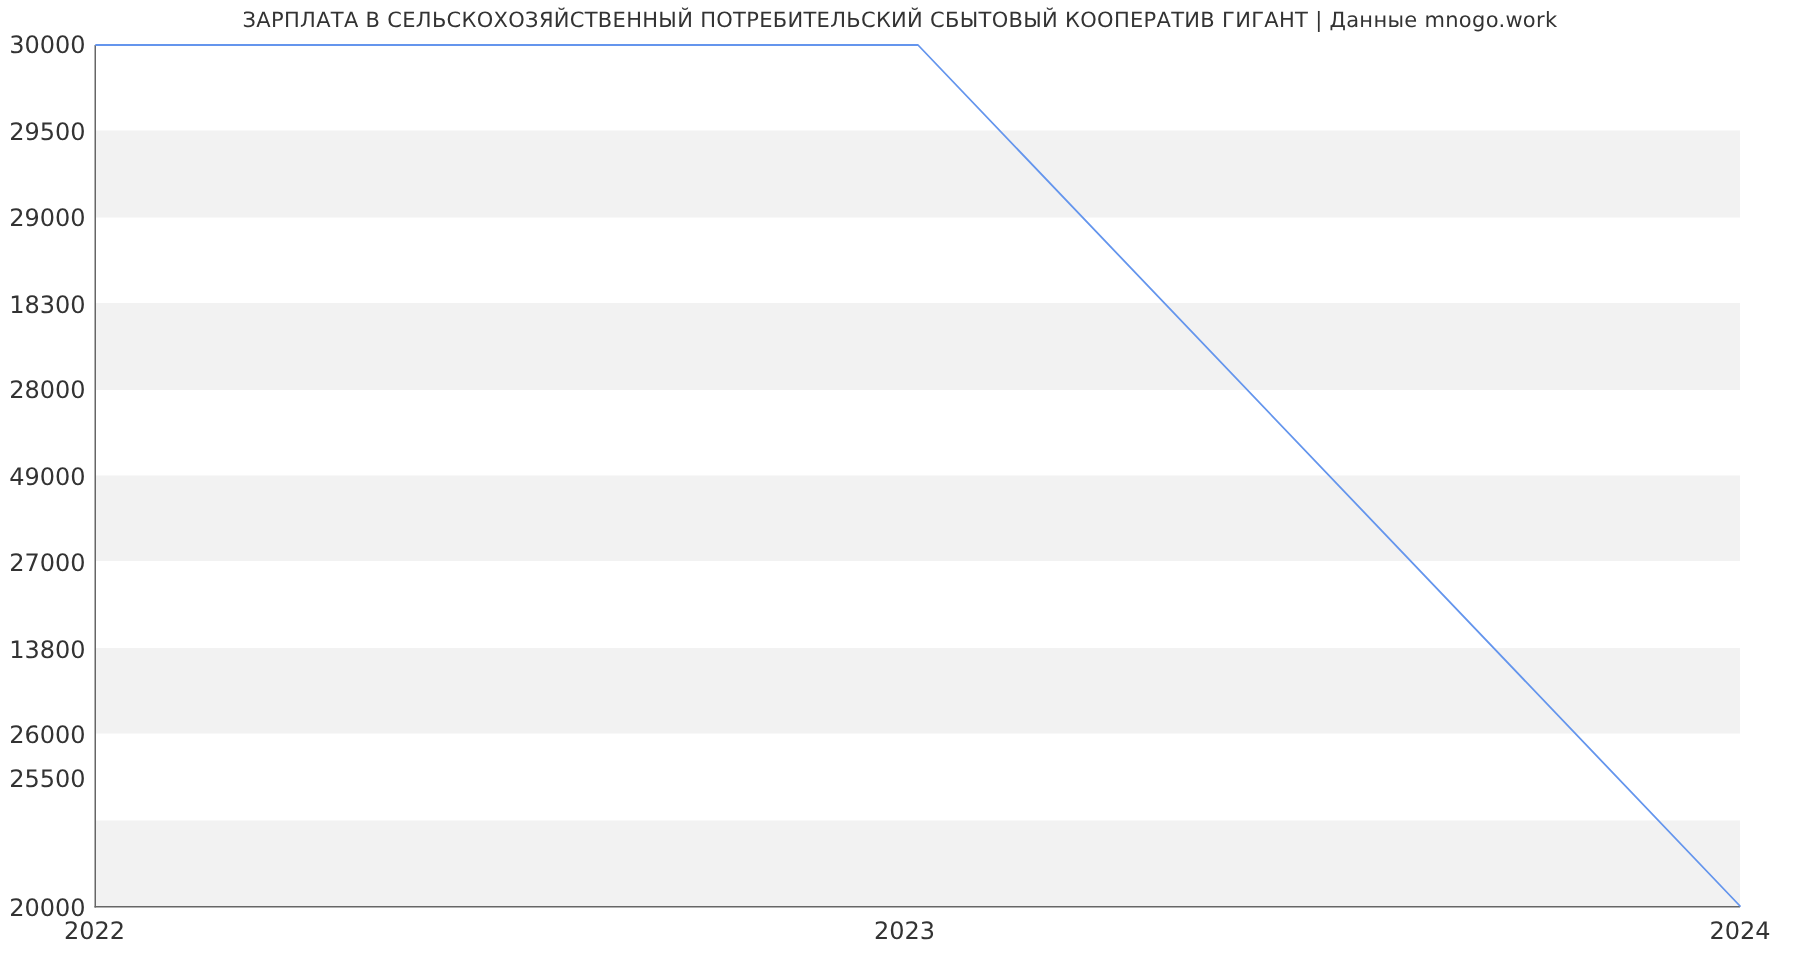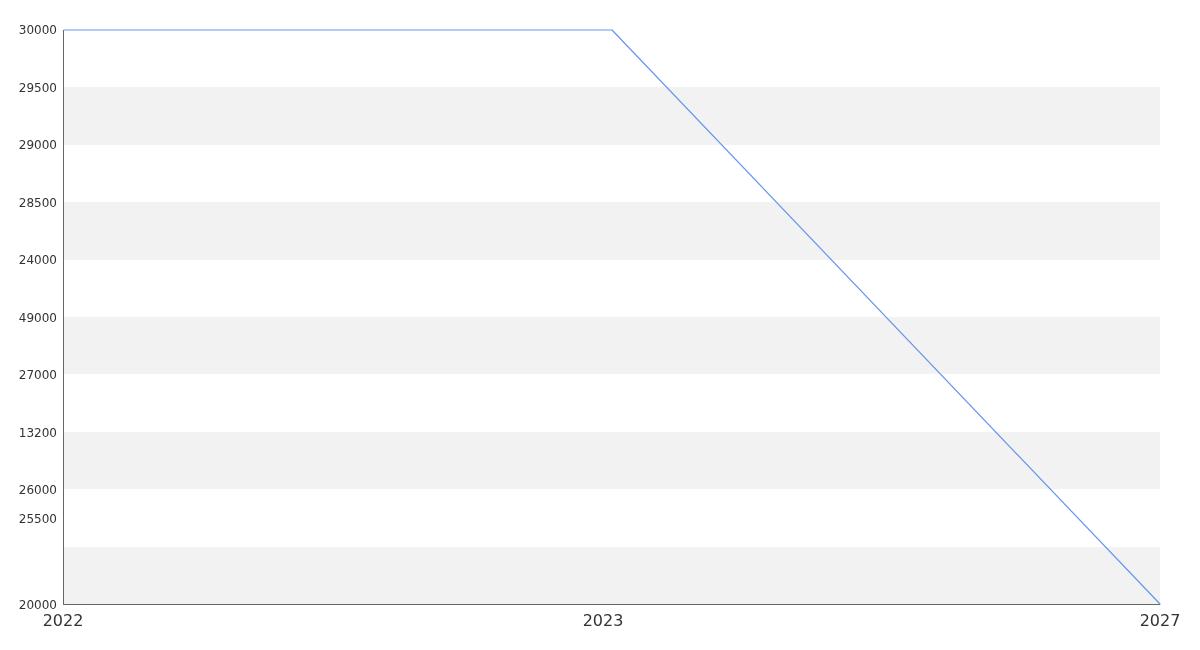--- a/index.html
+++ b/index.html
@@ -43,21 +43,21 @@
     left: 0;
     width: 100%;
     background: #f2f2f2;
   }
   .y-tick-label {
     position: absolute;
     right: 1142px; 
     left: 0;
     width: 57px;
     text-align: right;
-    font-size: 12px;
+    font-size: 16px;
     color: #333333;
     transform: translateY(-50%);
   }
   .x-tick-label {
     position: absolute;
     top: 611px;
     font-size: 16px;
     color: #333333;
     transform: translateX(-50%);
   }
@@ -68,36 +68,37 @@
     width: 100%;
     height: 100%;
     overflow: visible;
   }
 </style>
 </head>
 <body>
 
 <div class="chart-container">
 
+  <div class="title">ЗАРПЛАТА В СЕЛЬСКОХОЗЯЙСТВЕННЫЙ ПОТРЕБИТЕЛЬСКИЙ СБЫТОВЫЙ КООПЕРАТИВ ГИГАНТ | Данные mnogo.work</div>
 
   <div class="y-tick-label" style="top:605px">20000</div>
   <div class="y-tick-label" style="top:519px">25500</div>
   <div class="y-tick-label" style="top:490px">26000</div>
-  <div class="y-tick-label" style="top:432.5px">13200</div>
+  <div class="y-tick-label" style="top:432.5px">13800</div>
   <div class="y-tick-label" style="top:375px">27000</div>
   <div class="y-tick-label" style="top:317.5px">49000</div>
-  <div class="y-tick-label" style="top:260px">24000</div>
-  <div class="y-tick-label" style="top:202.5px">28500</div>
+  <div class="y-tick-label" style="top:260px">28000</div>
+  <div class="y-tick-label" style="top:202.5px">18300</div>
   <div class="y-tick-label" style="top:145px">29000</div>
   <div class="y-tick-label" style="top:87.5px">29500</div>
   <div class="y-tick-label" style="top:30px">30000</div>
 
   <div class="x-tick-label" style="left:63px">2022</div>
   <div class="x-tick-label" style="left:603px">2023</div>
-  <div class="x-tick-label" style="left:1160px">2027</div>
+  <div class="x-tick-label" style="left:1160px">2024</div>
 
   <div class="plot-area">
 
     <div class="grid-band" style="bottom:0px;   height:57.4px"></div>
     <div class="grid-band" style="bottom:114.8px;height:57.4px"></div>
     <div class="grid-band" style="bottom:229.6px;height:57.4px"></div>
     <div class="grid-band" style="bottom:344.4px;height:57.4px"></div>
     <div class="grid-band" style="bottom:459.2px;height:57.4px"></div>
 
     <svg class="line-plot" viewBox="0 0 1096 574" preserveAspectRatio="none">

